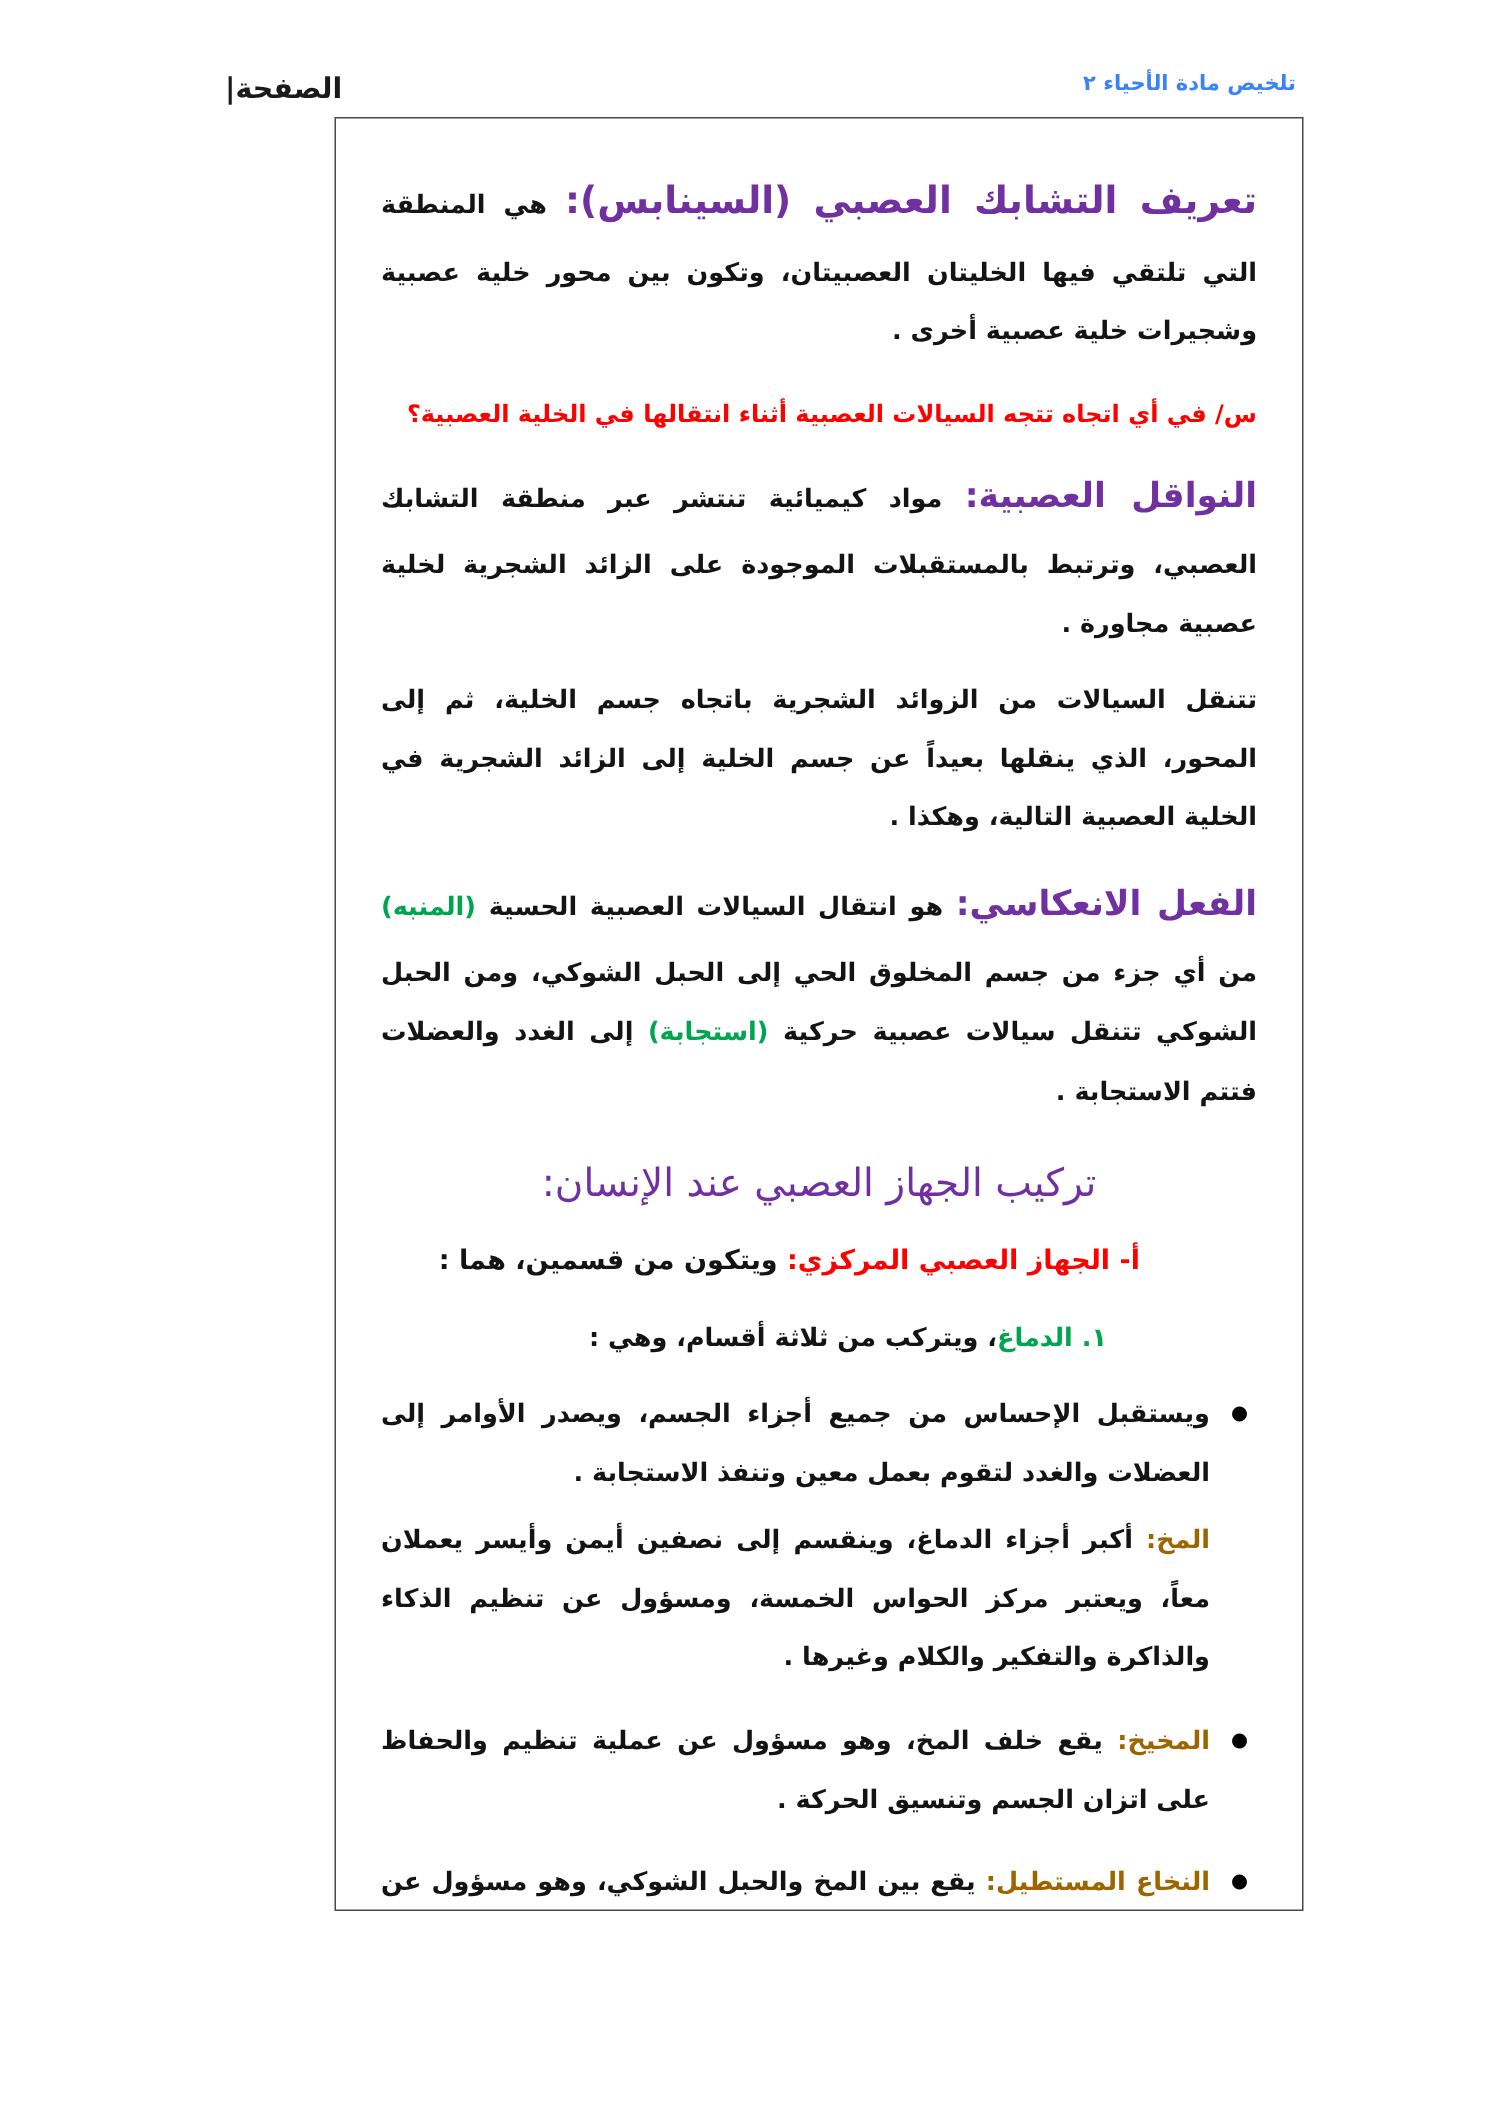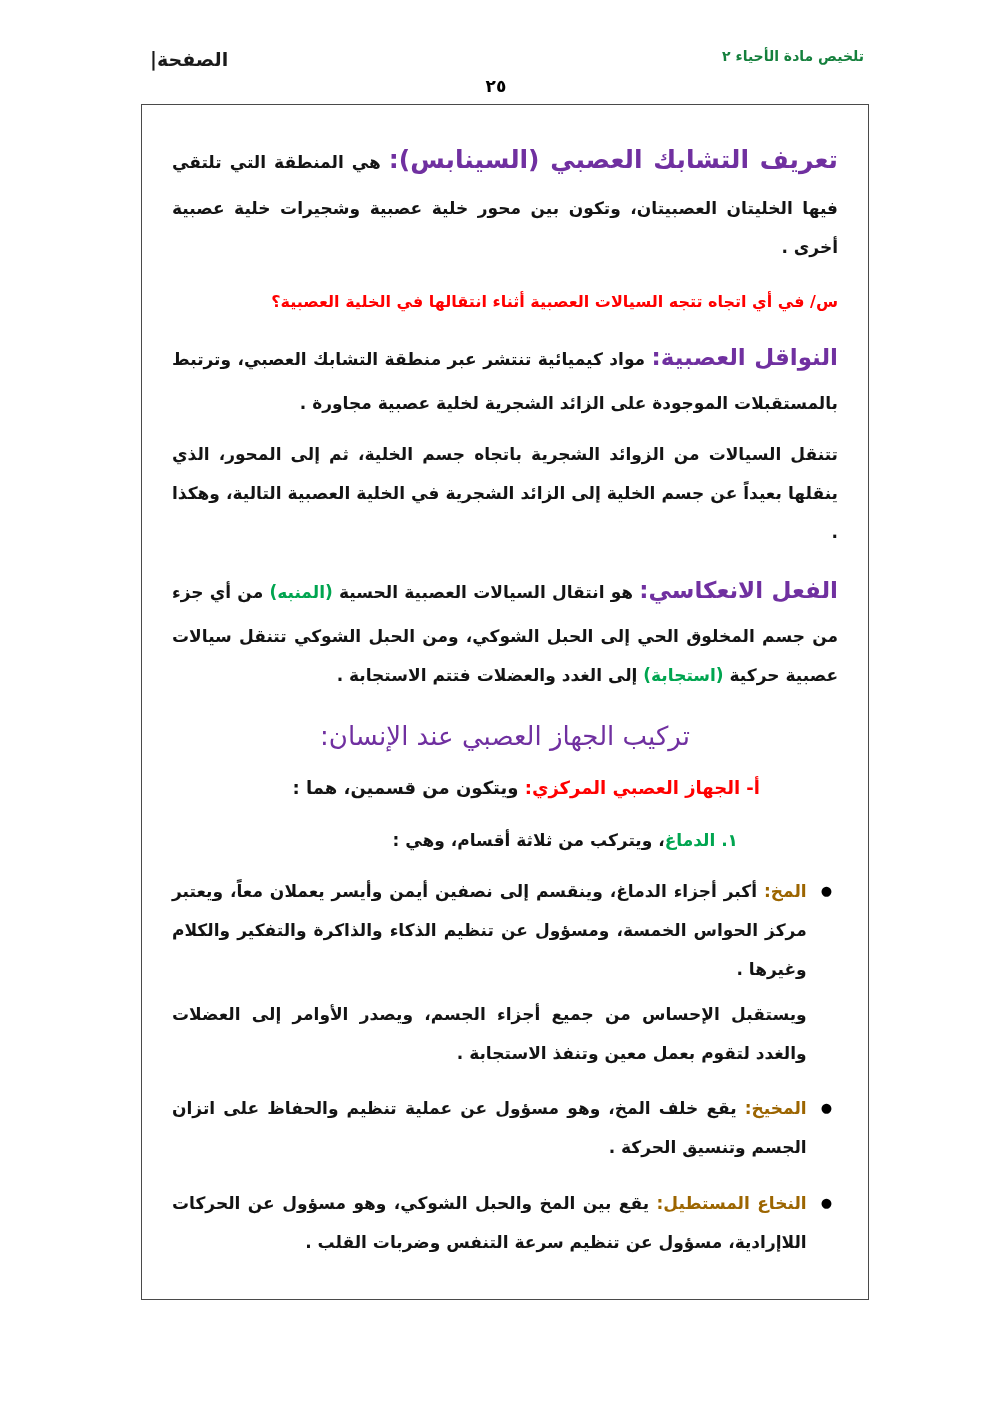--- a/index.html
+++ b/index.html
@@ -19,41 +19,41 @@
     display: flex;
     justify-content: space-between;
     align-items: flex-start;
     padding: 48px 128px 0 150px;
     direction: rtl;
   }
   .header-title {
     font-size: 14px;
     font-weight: bold;
     letter-spacing: 6px;
-    color: #15803d;
+    color: #3b82f6;
   }
   .header-pagelabel {
     font-size: 19px;
     font-weight: bold;
     letter-spacing: 6px;
     color: #1a1a1a;
   }
   .page-number {
     text-align: center;
     font-size: 17px;
     font-weight: bold;
     margin-top: 6px;
     color: #000;
   }
 
   
   .content-box {
     box-sizing: border-box;
     margin: 8px 123px 0 110px;
-    width: 728px;
+    width: 646px;
     height: 1196px;
     border: 1.6px solid #4a4a4a;
     padding: 14px 30px 20px 30px;
     overflow: hidden;
   }
 
   .para {
     font-size: 17px;
     font-weight: bold;
     line-height: 2.3;
@@ -114,21 +114,20 @@
 </head>
 <body>
 
 <div class="page">
 
   <div class="header">
     <div class="header-title">تلخيص مادة الأحياء ٢</div>
     <div class="header-pagelabel">الصفحة|</div>
   </div>
 
-  <div class="page-number">٢٥</div>
 
   <div class="content-box">
 
     <p class="para">
       <span class="h-purple lg">تعريف التشابك العصبي (السينابس):</span>
       <span class="body-text">هي المنطقة التي تلتقي فيها الخليتان العصبيتان، وتكون بين محور خلية عصبية وشجيرات خلية عصبية أخرى .</span>
     </p>
 
     <p class="q-red">س/ في أي اتجاه تتجه السيالات العصبية أثناء انتقالها في الخلية العصبية؟</p>
 
@@ -154,25 +153,25 @@
     </p>
 
     <p class="para indent-1">
       <span class="green">١.</span>
       <span class="green">الدماغ</span><span class="body-text">، ويتركب من ثلاثة أقسام، وهي :</span>
     </p>
 
     <div class="bullet">
       <span class="dot">●</span>
       <div class="bullet-body">
+        <p class="para body-text">ويستقبل الإحساس من  جميع أجزاء الجسم، ويصدر الأوامر إلى العضلات والغدد لتقوم بعمل معين وتنفذ الاستجابة .</p>
         <p class="para">
           <span class="brown">المخ:</span>
           <span class="body-text">أكبر أجزاء الدماغ، وينقسم إلى نصفين أيمن وأيسر يعملان معاً، ويعتبر مركز الحواس الخمسة، ومسؤول عن تنظيم الذكاء والذاكرة والتفكير والكلام وغيرها .</span>
         </p>
-        <p class="para body-text">ويستقبل الإحساس من  جميع أجزاء الجسم، ويصدر الأوامر إلى العضلات والغدد لتقوم بعمل معين وتنفذ الاستجابة .</p>
       </div>
     </div>
 
     <div class="bullet">
       <span class="dot">●</span>
       <div class="bullet-body">
         <p class="para">
           <span class="brown">المخيخ:</span>
           <span class="body-text">يقع خلف المخ، وهو مسؤول عن عملية تنظيم والحفاظ على اتزان الجسم وتنسيق الحركة .</span>
         </p>

